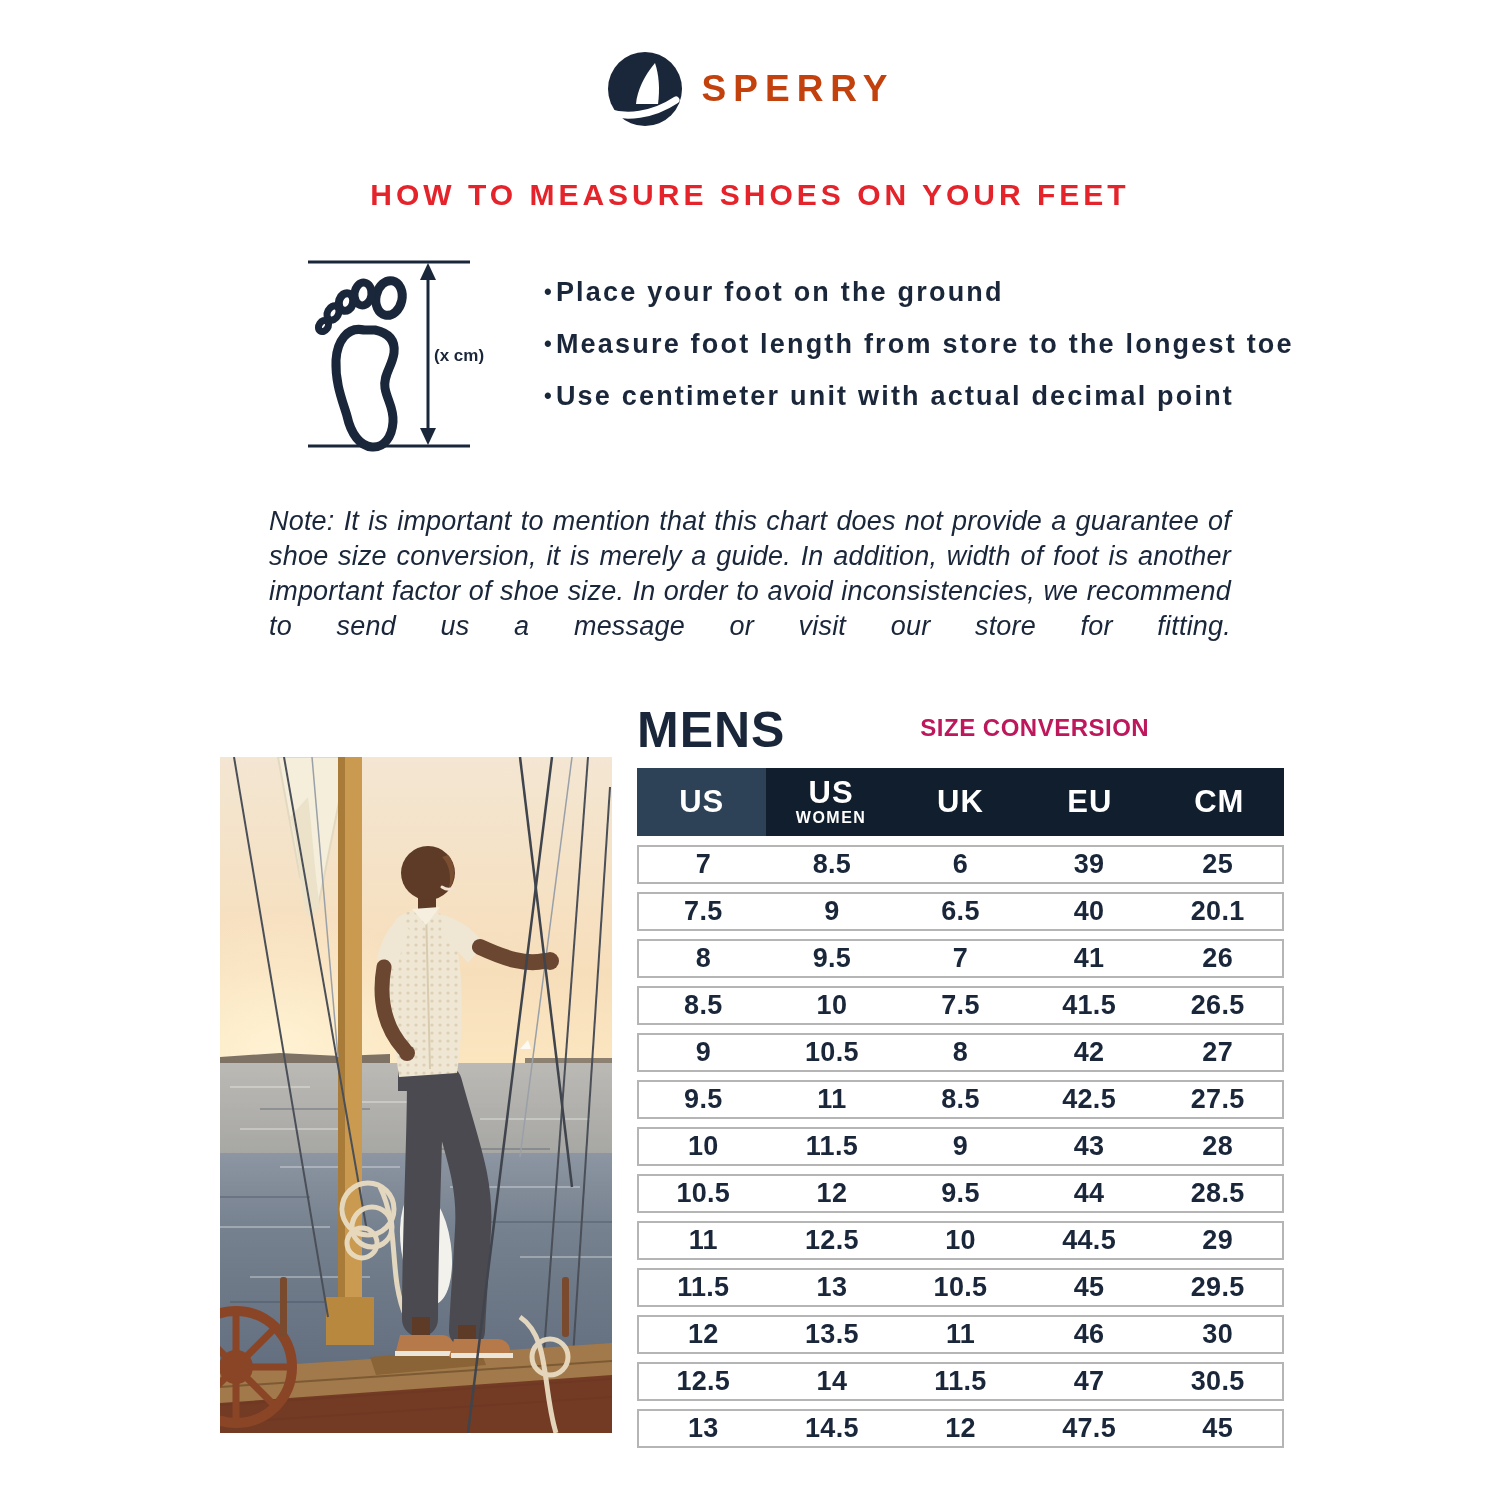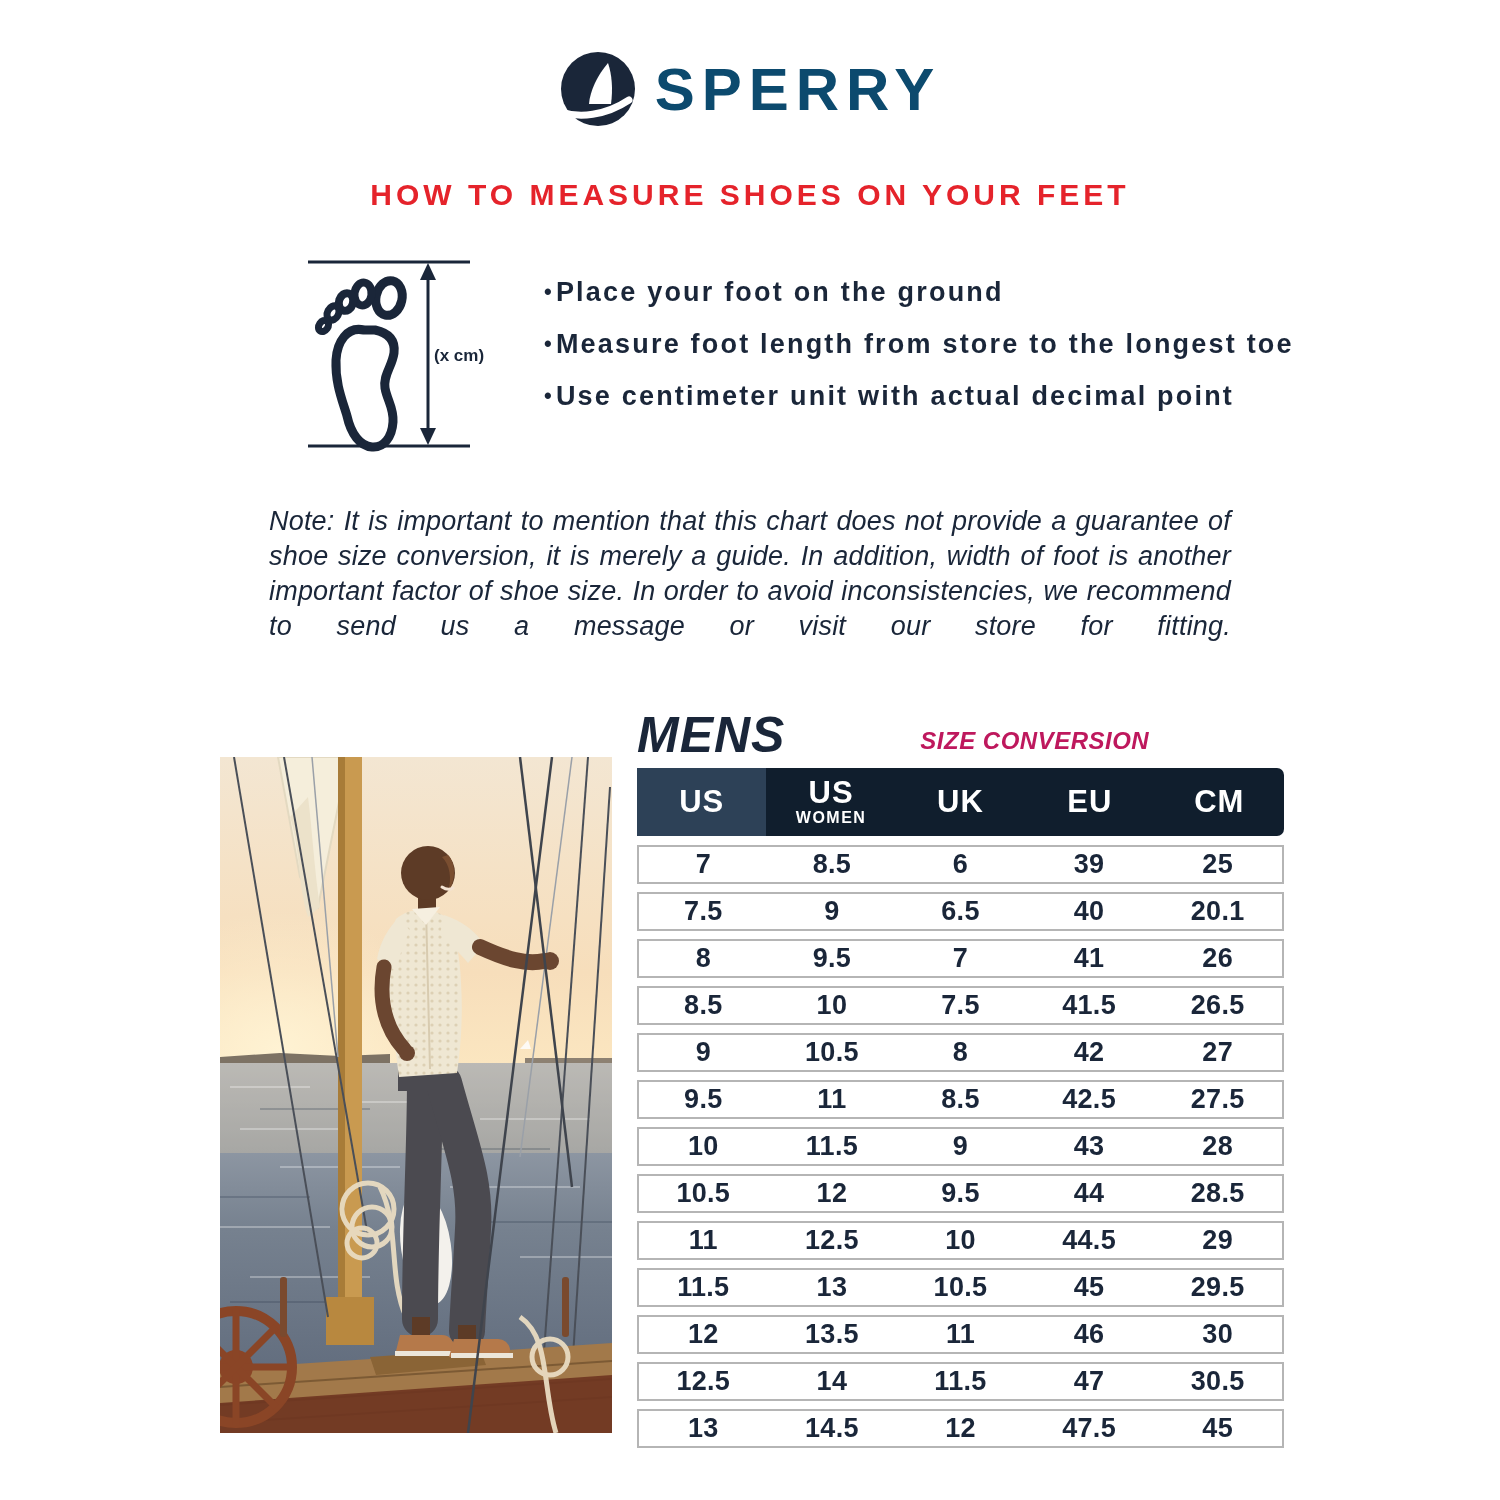--- a/index.html
+++ b/index.html
@@ -4,21 +4,21 @@
 <style>
   html,body{margin:0;padding:0;}
   body{
     width:1500px;height:1500px;position:relative;background:#ffffff;
     font-family:"Liberation Sans",sans-serif;overflow:hidden;
     -webkit-font-smoothing:antialiased;
   }
 
   
   .logo-row{padding-top:50px;display:flex;justify-content:center;align-items:center;gap:18px;}
-  .wordmark{font-size:60px;font-weight:700;letter-spacing:7px;color:#0c4a6e;}
+  .wordmark{font-size:37px;font-weight:700;letter-spacing:7px;color:#c2410c;}
 
   
   .main-title{
     margin-top:50px;text-align:center;font-size:30px;font-weight:700;
     letter-spacing:4px;color:#e5232b;
   }
 
   
   .measure{display:flex;margin:36px 0 0 300px;}
   .foot-wrap{width:200px;height:214px;flex:none;}
@@ -34,26 +34,26 @@
     width:962px;margin:42px auto 0;font-style:italic;font-size:27px;
     line-height:35px;color:#1a2639;text-align:justify;text-align-last:justify;
     letter-spacing:.2px;
   }
 
   
   .bottom{position:absolute;left:0;top:690px;width:1500px;height:810px;}
   .photo{position:absolute;left:220px;top:67px;width:392px;height:676px;}
   .table-area{position:absolute;left:637px;top:10px;width:647px;}
 
-  .mens-row{display:flex;align-items:flex-end;height:60px;font-style:italic;}
+  .mens-row{display:flex;align-items:center;height:60px;}
   .mens-title{font-size:50px;font-weight:700;letter-spacing:1px;color:#1a2639;line-height:1;}
   .size-conv{flex:1;text-align:center;font-size:24px;font-weight:700;letter-spacing:.5px;
     color:#be185d;padding-bottom:5px;}
 
-  .col-header{margin-top:8px;height:68px;display:flex;background:#101e2d;border-radius:7px;}
+  .col-header{margin-top:8px;height:68px;display:flex;background:#101e2d;}
   .th{width:20%;display:flex;flex-direction:column;justify-content:center;align-items:center;
     color:#ffffff;font-size:31px;font-weight:700;letter-spacing:1px;line-height:1.05;}
   .th.first{background:#2d4157;}
   .th .sub{font-size:16px;letter-spacing:1.5px;font-weight:700;}
 
   .tr{height:35px;margin-top:8px;border:2px solid #b5b5b5;display:flex;align-items:center;background:#fff;}
   .tr:first-child{margin-top:9px;}
   .td{width:20%;text-align:center;font-size:27px;font-weight:700;color:#1a2639;letter-spacing:.3px;}
 </style>
 </head>

